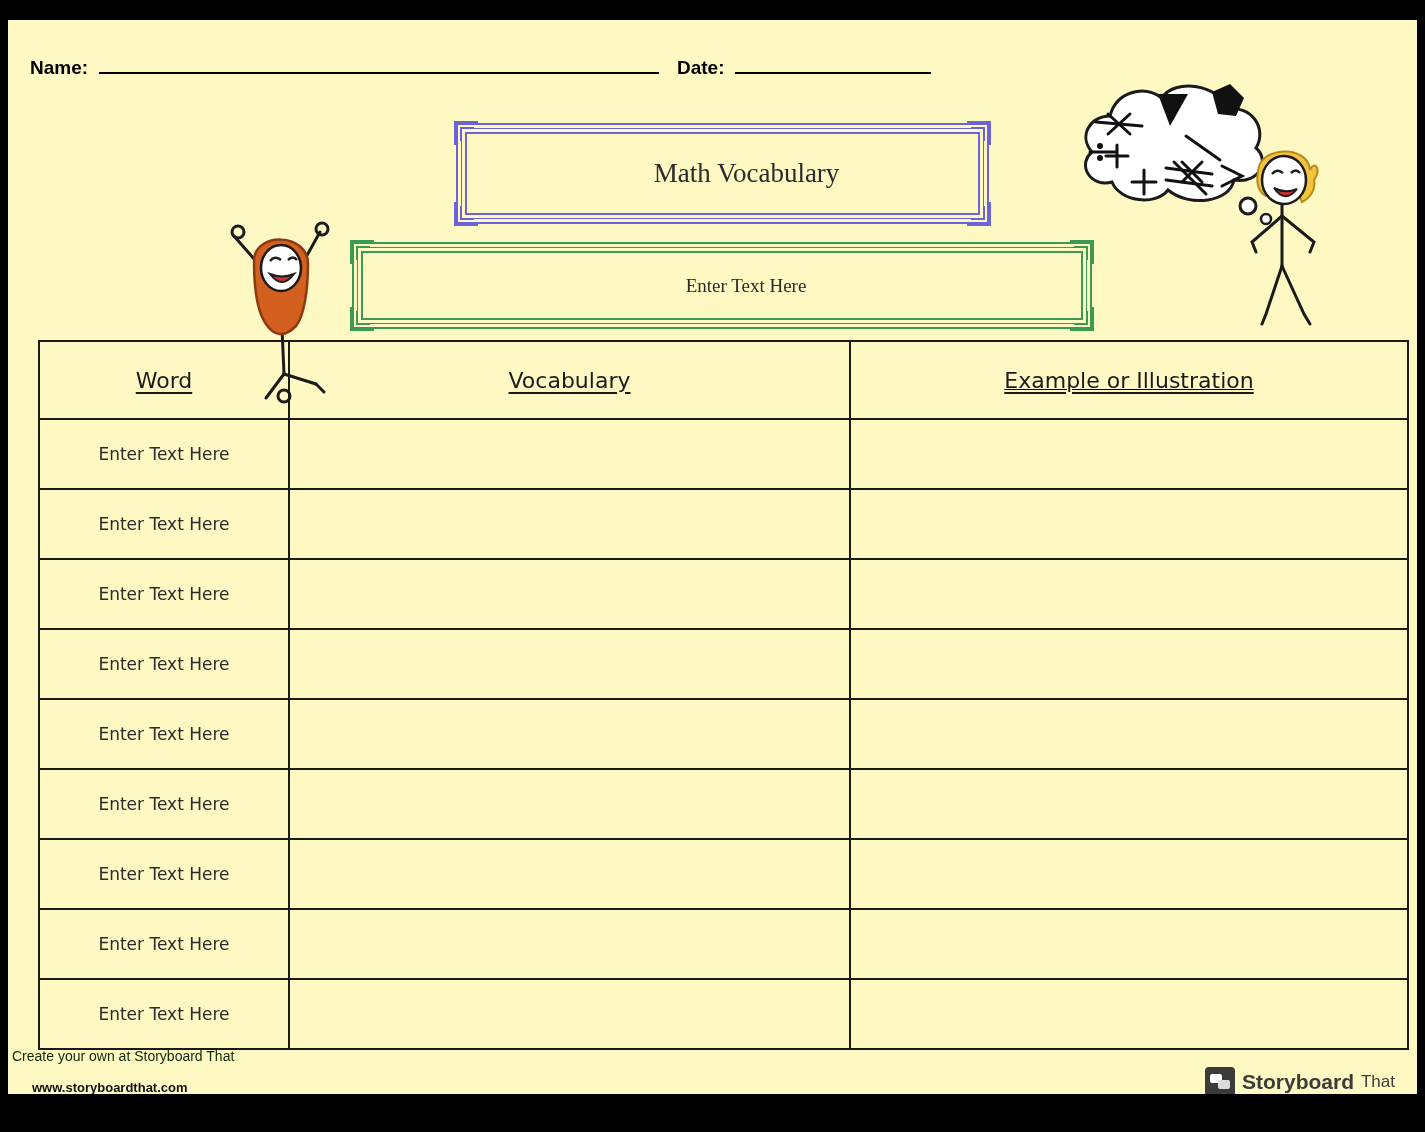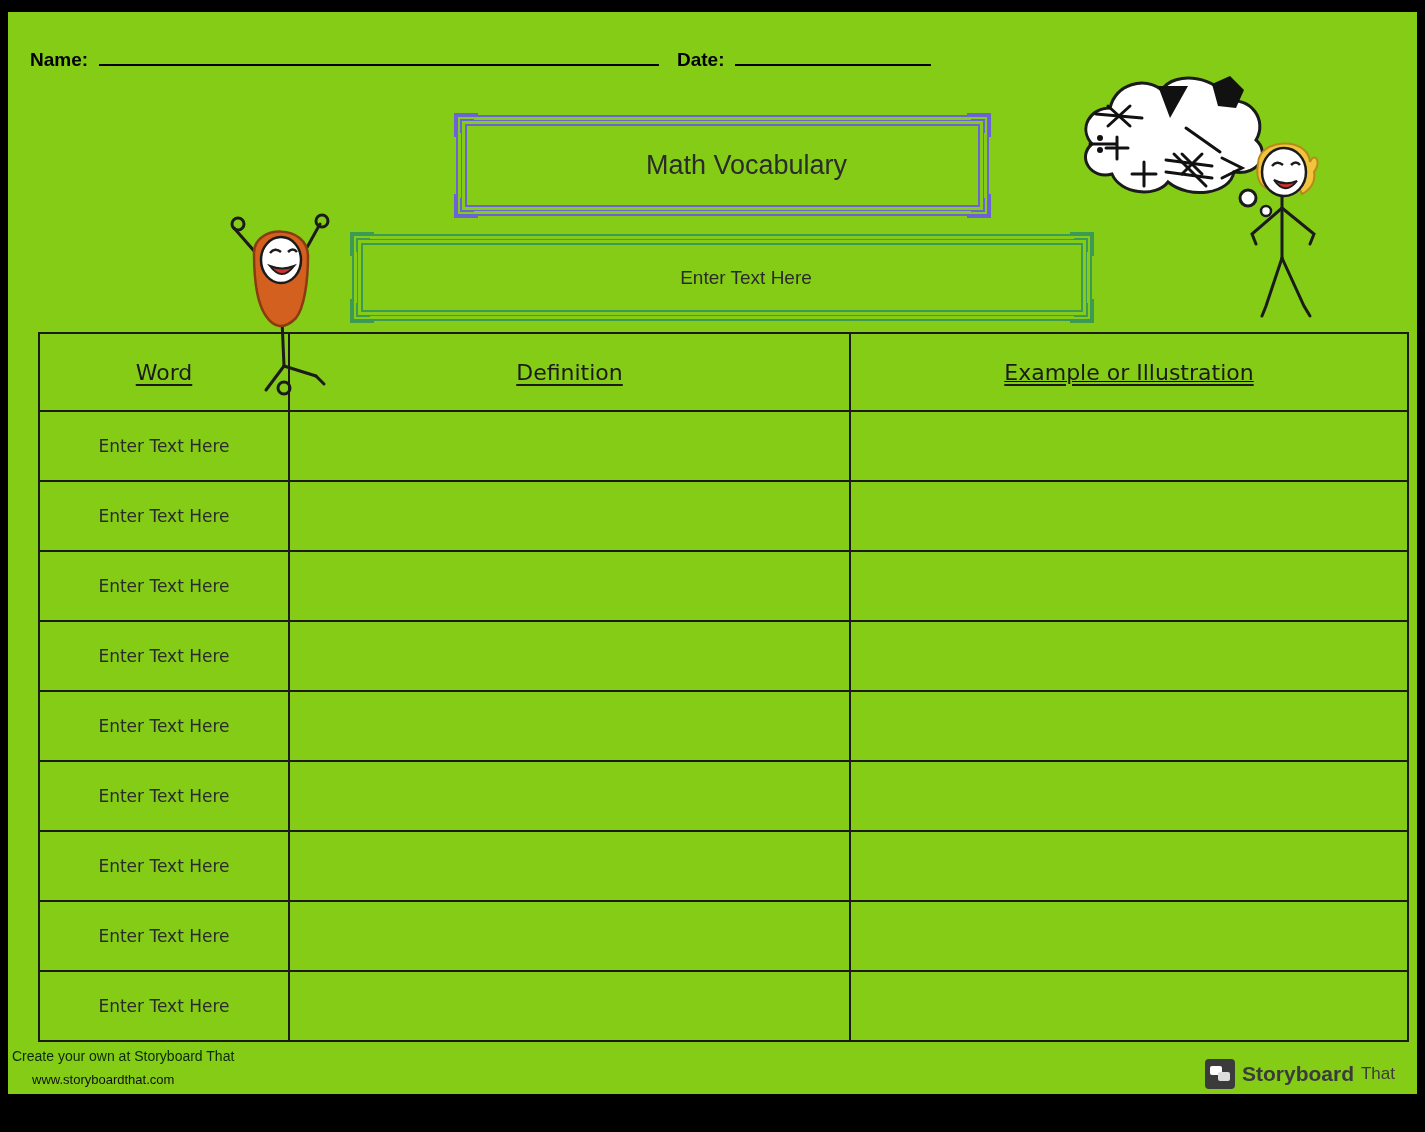--- a/index.html
+++ b/index.html
@@ -9,24 +9,24 @@
   }
   body {
     width: 1425px;
     height: 1132px;
     font-family: "DejaVu Sans", sans-serif;
     overflow: hidden;
   }
   .page {
     position: absolute;
     left: 8px;
-    top: 12px;
+    top: 20px;
     width: 1409px;
     height: 1086px;
-    background: #84cc16;
+    background: #fef9c3;
     overflow: hidden;
   }
   .footer-strip {
     position: absolute;
     left: 0;
     top: 1094px;
     width: 1425px;
     height: 38px;
     background: #000000;
   }
@@ -105,21 +105,21 @@
   .frame .corner2.tr { right: 4px; top: 4px; border-left: none; border-bottom: none; }
   .frame .corner2.bl { left: 4px; bottom: 4px; border-right: none; border-top: none; }
   .frame .corner2.br { right: 4px; bottom: 4px; border-left: none; border-top: none; }
   .frame .ftext {
     position: absolute;
     inset: 0;
     display: flex;
     align-items: center;
     justify-content: center;
     color: #2b2b2b;
-    font-family: Liberation Sans, sans-serif;
+    font-family: Liberation Serif, serif;
     padding-left: 48px;
   }
 
   #title-frame {
     left: 448px; top: 103px; width: 533px; height: 101px;
     color: #6c63d8;
   }
   #title-frame .ftext { font-size: 27px; }
 
   #subtitle-frame {
@@ -167,21 +167,21 @@
   .col-def { width: 559px; }
   .col-ex { width: 556px; text-decoration: underline; }
 
   
   .site-url {
     position: absolute;
     left: 24px;
     top: 1060px;
     font-family: "Liberation Sans", sans-serif;
     font-size: 13px;
-    font-weight: normal;
+    font-weight: bold;
     color: #111;
   }
   .brand {
     position: absolute;
     right: 22px;
     top: 1047px;
     display: flex;
     align-items: center;
     gap: 7px;
     padding-left: 20px;
@@ -337,21 +337,21 @@
     <path d="M204 132 q11 16 23 1 q-12 5 -23 -1 Z" fill="#c8332f" stroke="#1b1b1b" stroke-width="2"></path>
   </svg>
 
   <table class="vocab-table">
     <thead>
       <tr>
         <th class="col-word">
           <span class="hdr-text">Word</span>
         </th>
         <th class="col-def">
-          <span class="hdr-text">Definition</span>
+          <span class="hdr-text">Vocabulary</span>
         </th>
         <th class="col-ex">
           <span class="hdr-text">Example or Illustration</span>
         </th>
       </tr>
     </thead>
     <tbody>
       <tr>
         <td><span class="cell-text">Enter Text Here</span></td>
         <td><span class="cell-text"></span></td>

